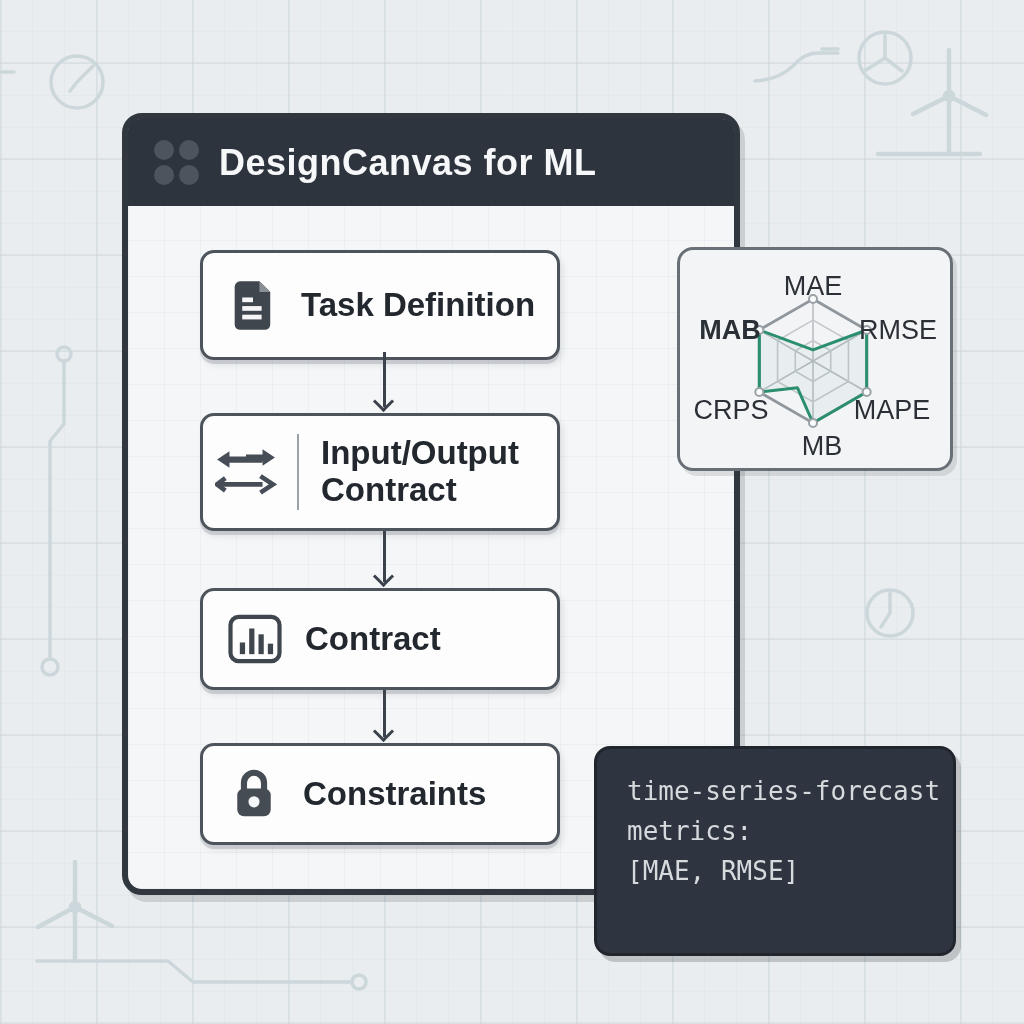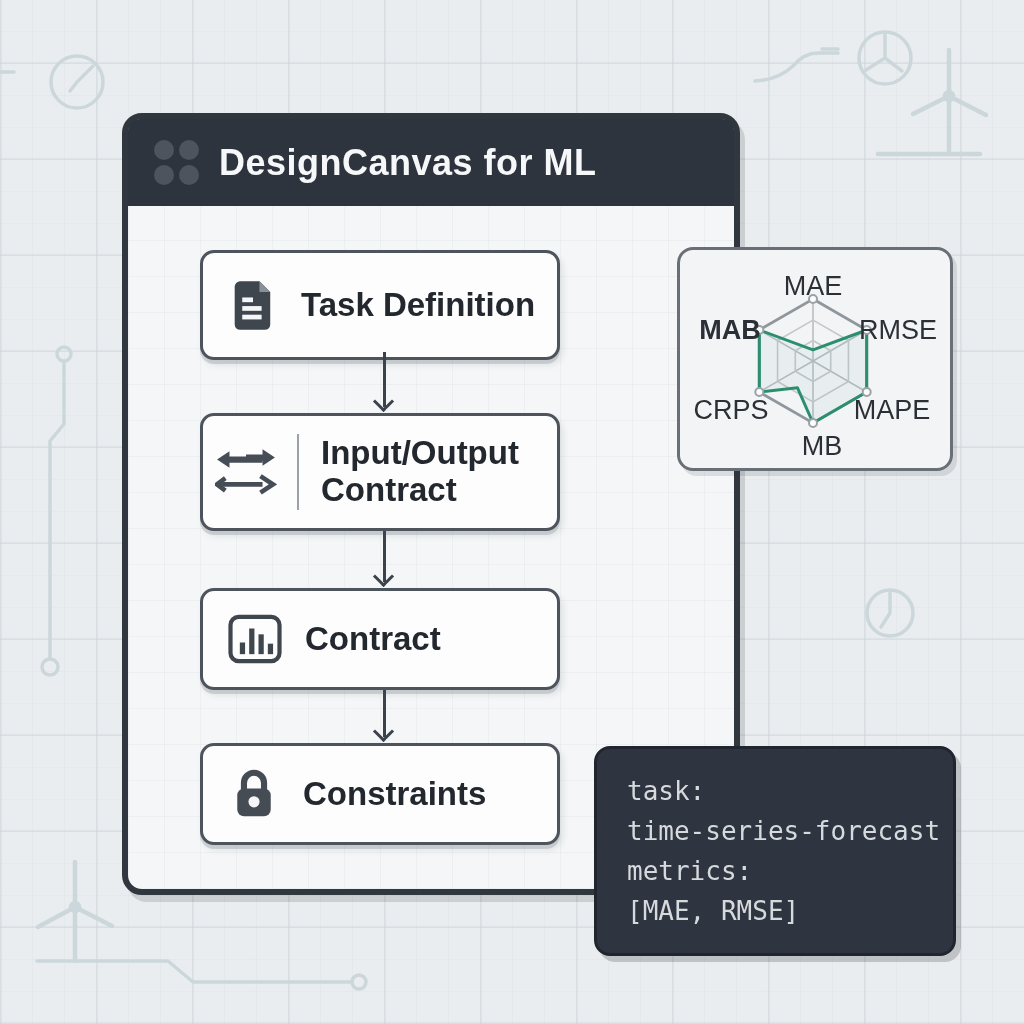--- a/index.html
+++ b/index.html
@@ -228,17 +228,16 @@
     </svg>
   <div class="axis-label lbl-0">MAE</div>
   <div class="axis-label lbl-1">RMSE</div>
   <div class="axis-label lbl-2">MAPE</div>
   <div class="axis-label lbl-3">MB</div>
   <div class="axis-label lbl-4">CRPS</div>
   <div class="axis-label lbl-5">MAB</div>
 </div>
 
 <div class="code-panel">
-  <div class="code-line">task:</div>
   <div class="code-line">time-series-forecast</div>
   <div class="code-line">metrics:</div>
   <div class="code-line">[MAE, RMSE]</div>
 </div>
 
 </body></html>

